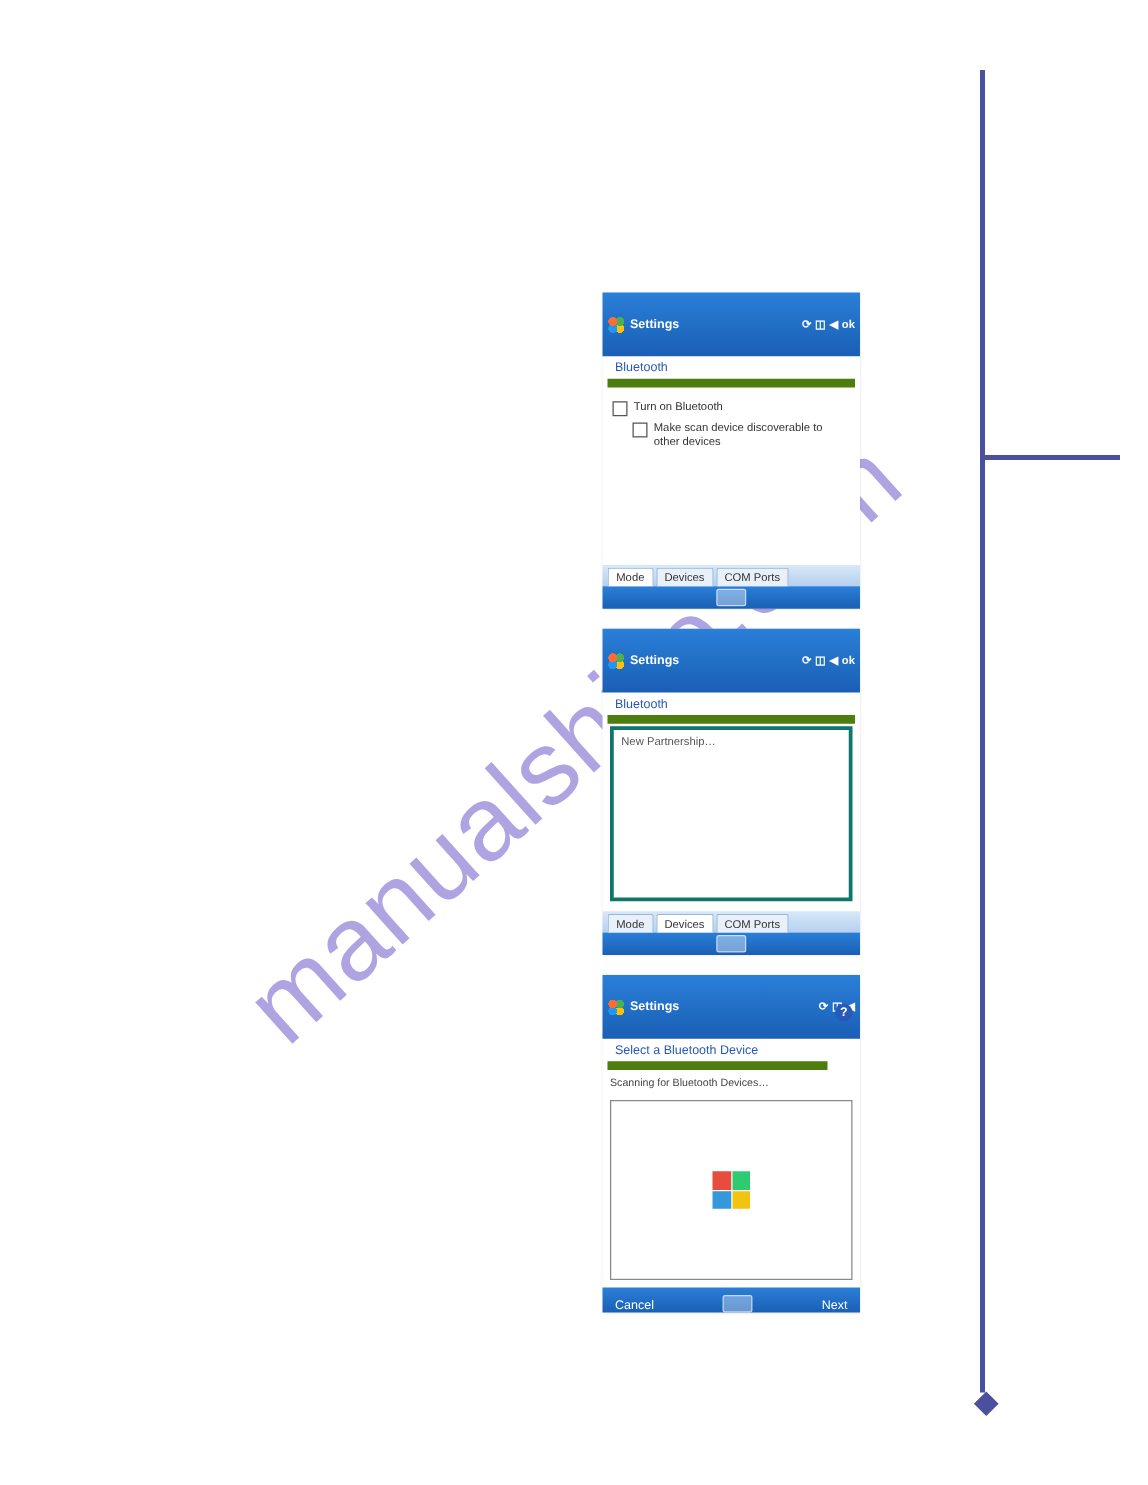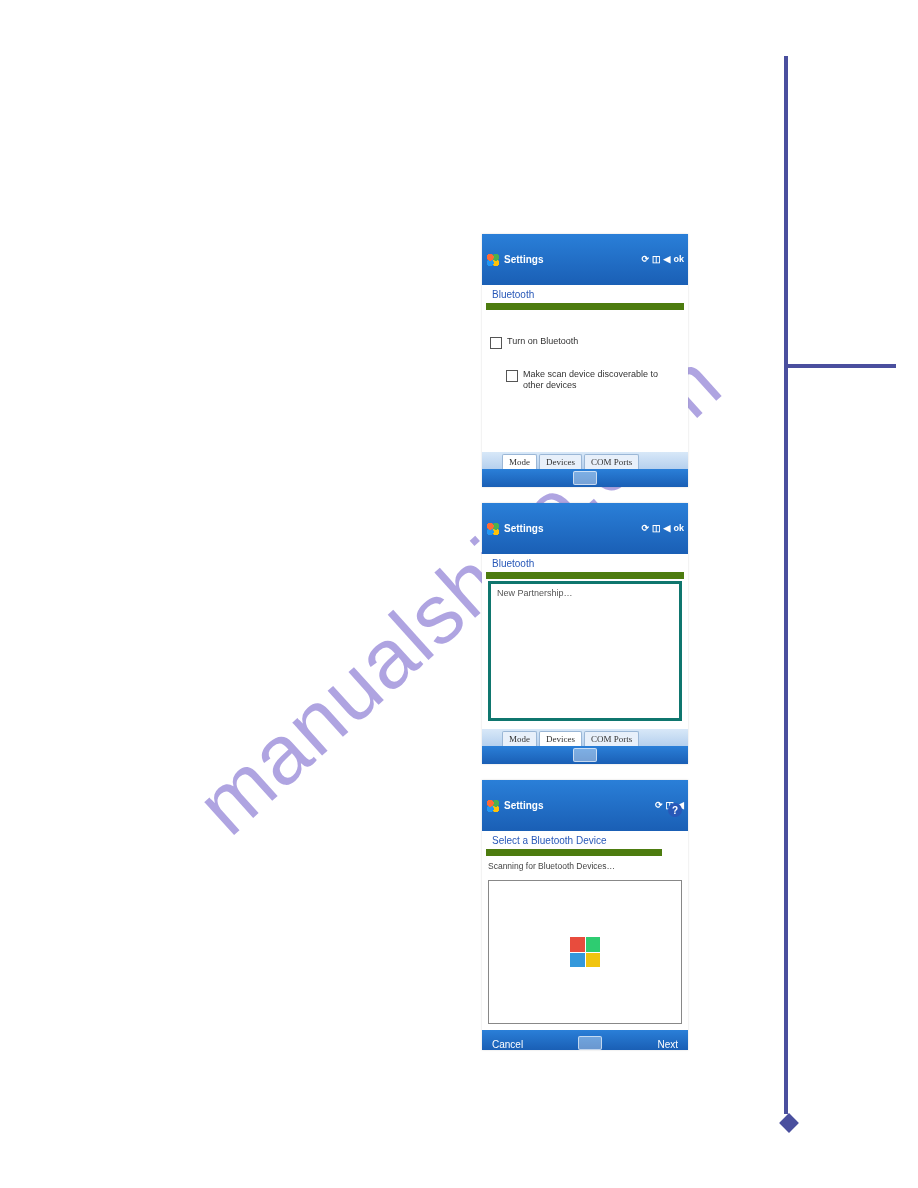--- a/index.html
+++ b/index.html
@@ -109,38 +109,37 @@
     margin: 0 4px;
   }
   .wm-body {
     padding: 6px 8px;
     min-height: 130px;
   }
   .wm-check-row {
     display: flex;
     align-items: flex-start;
     gap: 5px;
-    margin: 20px 0;
+    margin: 4px 0;
   }
   .wm-check-row .box {
     width: 10px;
     height: 10px;
     border: 1px solid #555;
     flex-shrink: 0;
     margin-top: 1px;
   }
   .wm-check-row .lbl { font-size: 9px; line-height: 1.25; color: #333; }
   .wm-check-row.indent { padding-left: 16px; }
   .wm-tabs {
     display: flex;
     background: linear-gradient(#d8e8f8, #b5d0ee);
-    padding: 2px 20px 0;
+    padding: 2px 4px 0;
     gap: 2px;
     font-size: 9px;
-    font-family: Liberation Serif, serif;
   }
   .wm-tab {
     padding: 2px 6px;
     background: #e8f0fa;
     border: 1px solid #9bb7d6;
     border-bottom: none;
     border-radius: 2px 2px 0 0;
   }
   .wm-tab.active {
     background: #fff;

